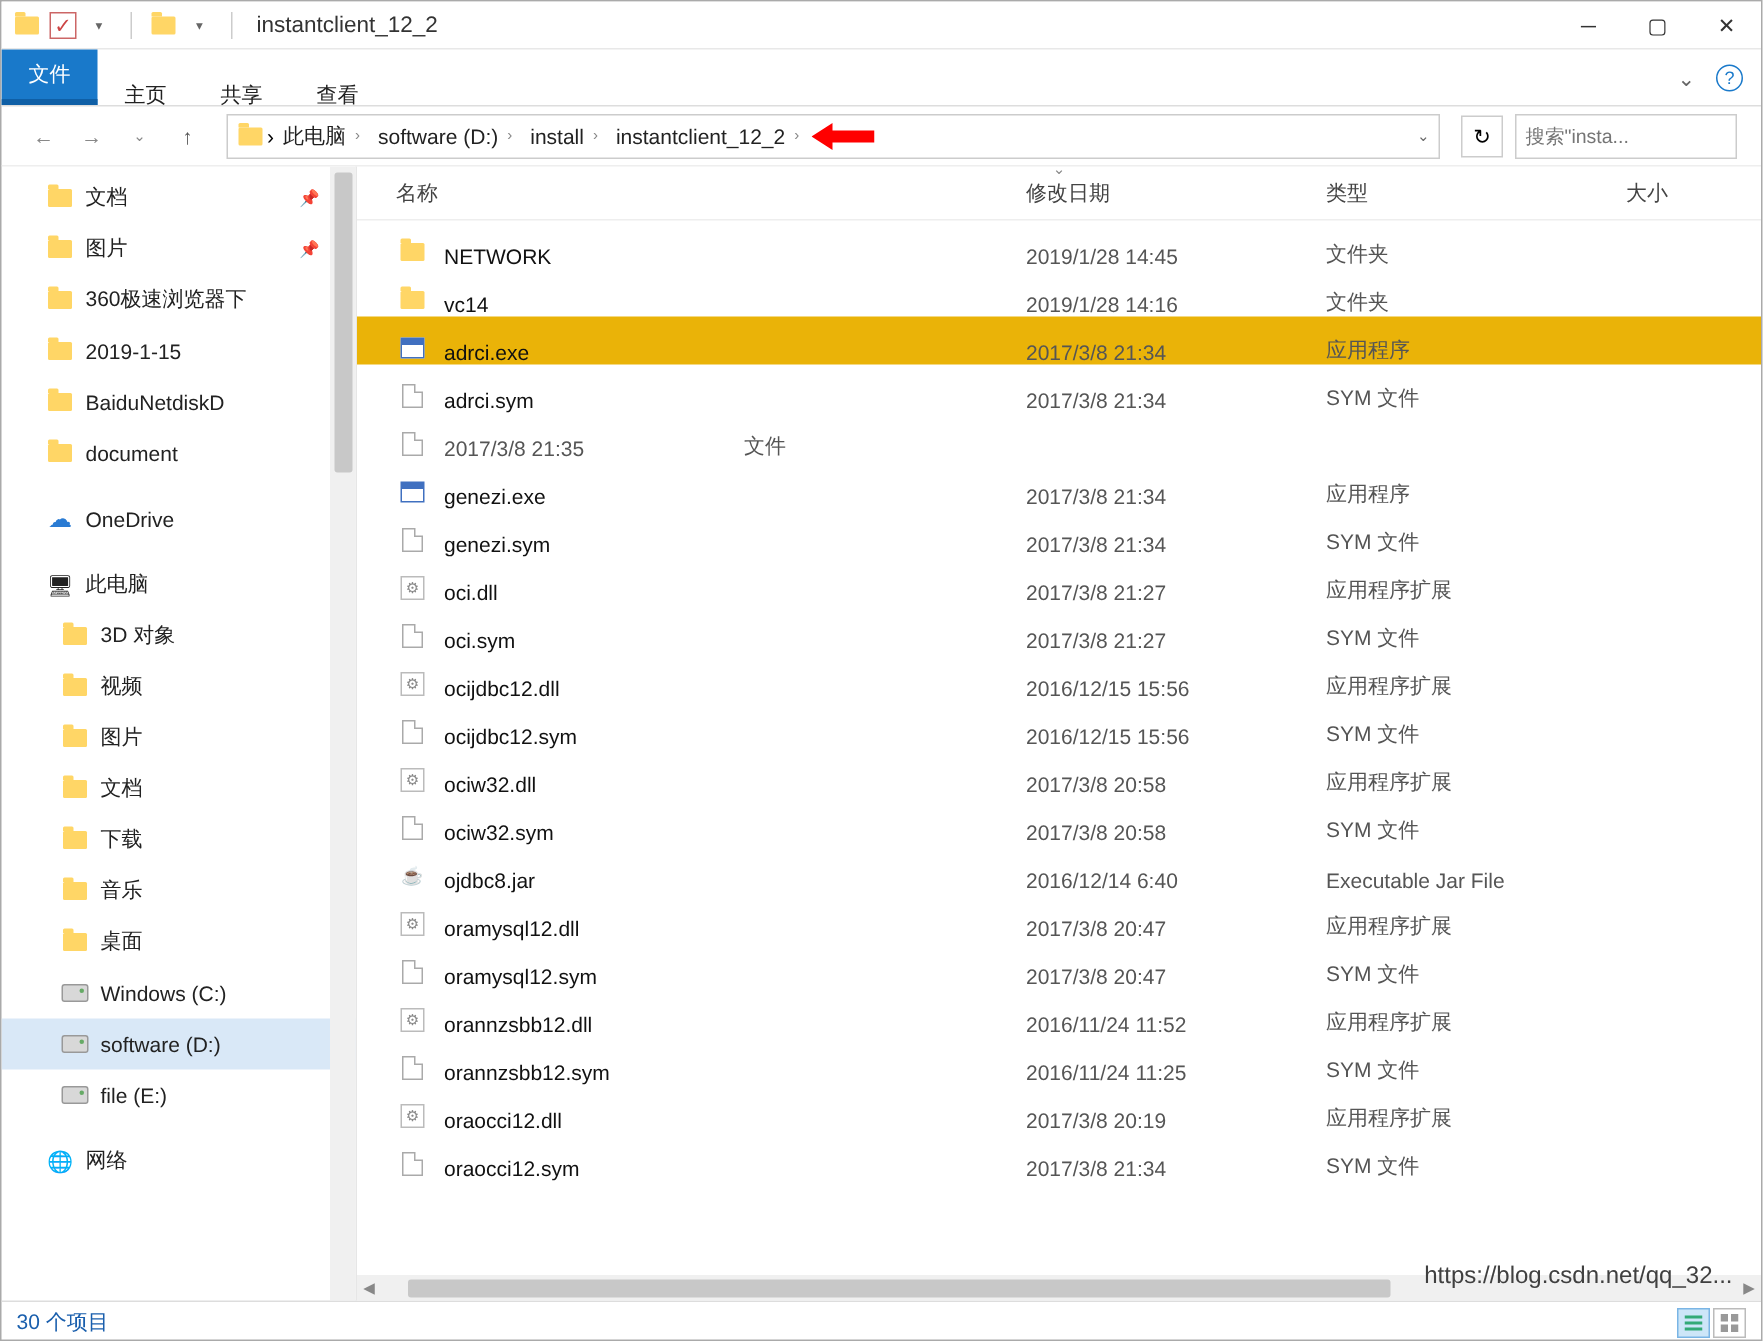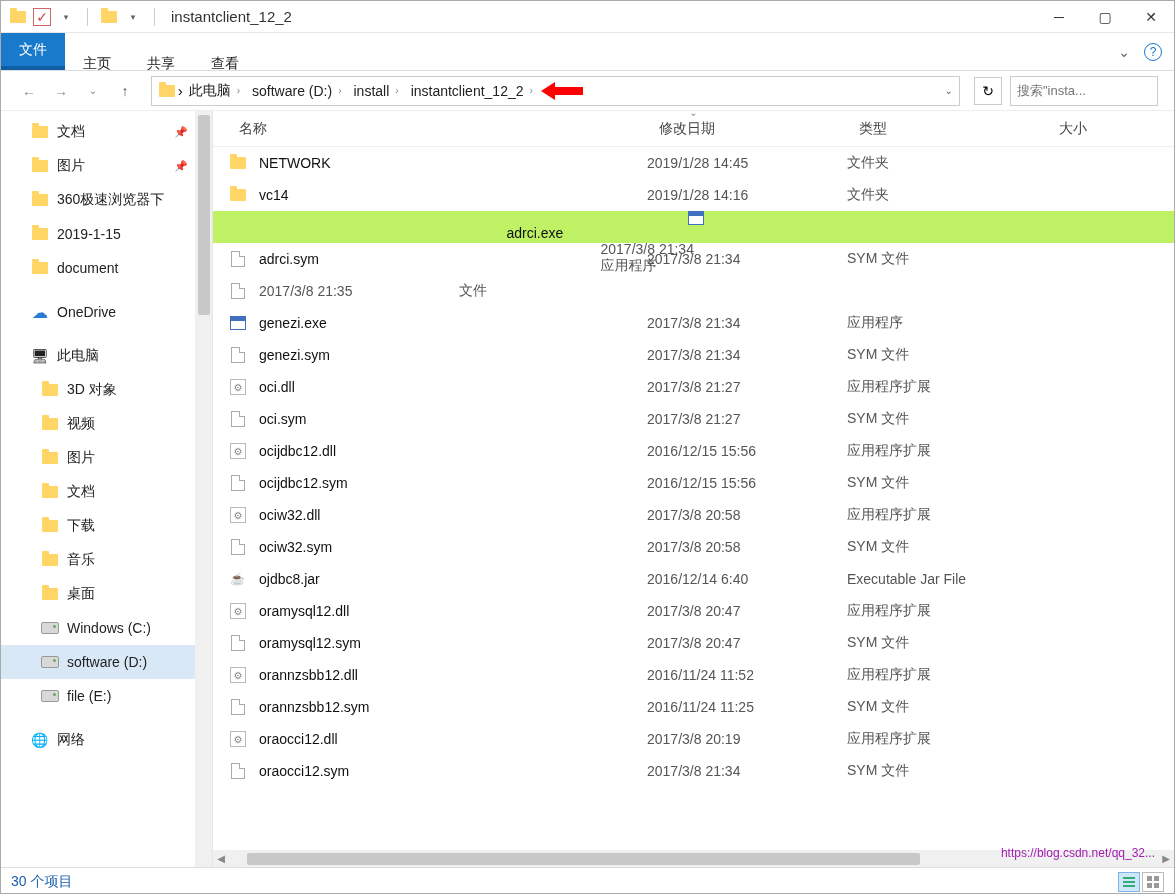--- a/index.html
+++ b/index.html
@@ -20,49 +20,49 @@
 .navbtn { width:24px; height:24px; display:flex; align-items:center; justify-content:center; color:#888;}
 .navbtn.enabled { color:#555; }
 .address { flex:1; height:30px; border:1px solid #ccc; display:flex; align-items:center; padding:0 6px; gap:2px; margin:0 6px;}
 .crumb { display:flex; align-items:center; gap:4px; padding:2px 4px; color:#222;}
 .crumb .chev { color:#888; font-size:10px; padding:0 2px;}
 .addr-tools { display:flex; align-items:center; gap:6px; }
 .refresh-btn { width:28px; height:28px; border:1px solid #ccc; display:flex; align-items:center; justify-content:center;}
 .search { width:148px; height:30px; border:1px solid #ccc; display:flex; align-items:center; padding:0 6px; color:#666;}
 .search input { border:none; outline:none; flex:1; font-size:13px; background:transparent; color:#666;}
 .content { display:flex; height: calc(894px - 32px - 38px - 40px - 28px); }
-.tree { width:212px; border-right:1px solid #e6e6e6; overflow:hidden; position:relative; padding:4px 0;}
+.tree { width:237px; border-right:1px solid #e6e6e6; overflow:hidden; position:relative; padding:4px 0;}
 .tree-scroll { position:absolute; top:0; right:0; width:17px; height:100%; background:#f0f0f0;}
 .tree-thumb { position:absolute; right:2px; top:4px; width:12px; height:200px; background:#c8c8c8; border-radius:2px;}
 .titem { height:34px; display:flex; align-items:center; padding-left:30px; gap:8px; color:#222;}
 .titem.lv2 { padding-left:40px;}
 .titem.sel { background:#d9e8f7;}
 .titem .ticon { width:18px; height:18px; display:inline-flex; align-items:center; justify-content:center;}
 .titem .pin { margin-left:auto; margin-right:24px; color:#888; font-size:11px;}
 .filelist { flex:1; position:relative; display:flex; flex-direction:column;}
 .tick-arrow { position:absolute; top:-4px; left:50%; transform:translateX(-50%); font-size:10px; color:#888;}
 .cols { height:36px; display:flex; align-items:center; border-bottom:1px solid #eee; color:#444; padding-left:26px;}
 .col-name { width:420px;}
 .col-date { width:200px;}
 .col-type { width:200px;}
 .col-size { flex:1; text-align:left; padding-right:30px;}
 .rows { flex:1; overflow:hidden;}
-.row { height:32px; display:flex; align-items:center; padding-left:14px;}
-.row.sel { background:#bef264;flex-direction:column;}
+.row { height:32px; display:flex; align-items:flex-end; padding-left:26px;}
+.row.sel { background:#eab308;}
 .row .ficon { width:22px; height:22px; margin-right:10px; display:inline-flex; align-items:center; justify-content:center;}
 .row .rname { width:388px; color:#111;}
 .row .rdate { width:200px; color:#555;}
 .row .rtype { width:200px; color:#555;}
 .hscroll { height:17px; background:#f0f0f0; display:flex; align-items:center;}
 .hthumb { height:12px; width:70%; background:#c8c8c8; margin-left:18px; border-radius:2px;}
 .status { height:28px; border-top:1px solid #ddd; display:flex; align-items:center; padding:0 10px; color:#1a5fad;}
 .status .viewbtns { margin-left:auto; display:flex; gap:2px;}
 .viewbtn { width:22px; height:20px; border:1px solid #bbb; display:flex; align-items:center; justify-content:center;}
 .viewbtn.active { background:#cde6f8; border-color:#7ab5e5;}
-.watermark { position:absolute; right:20px; bottom:34px; color:#a21caf; font-size:12px;margin-left:15px;}
+.watermark { position:absolute; right:20px; bottom:34px; color:#404040; font-size:16px;margin-left:15px;}
 
 .ico-folder { width:16px; height:12px; background:#ffd666; border-radius:1px; position:relative;}
 .ico-folder::before { content:''; position:absolute; top:-3px; left:0; width:7px; height:3px; background:#ffd666; border-radius:1px 1px 0 0;}
 .ico-file { width:14px; height:16px; border:1px solid #aaa; background:#fff; position:relative;}
 .ico-file::after{ content:''; position:absolute; top:-1px; right:-1px; width:5px; height:5px; background:#fff; border-left:1px solid #aaa; border-bottom:1px solid #aaa;}
 .ico-exe { width:16px; height:14px; border:1px solid #4070c0; background:#fff;}
 .ico-exe::before{content:''; display:block; height:4px; background:#4070c0;}
 .ico-dll { width:16px; height:16px; border:1px solid #bbb; background:#fff; display:flex; align-items:center; justify-content:center;}
 .ico-dll::after{content:'⚙'; font-size:10px; color:#888;}
 .ico-jar { width:16px; height:16px; display:flex; align-items:center; justify-content:center;}
@@ -177,20 +177,26 @@
       <div class="titem">
         <span class="ticon">
           <span class="ico-folder"></span>
         </span>
         <span>2019-1-15</span>
       </div>
       <div class="titem">
         <span class="ticon">
           <span class="ico-folder"></span>
         </span>
+        <span>BaiduNetdiskD</span>
+      </div>
+      <div class="titem">
+        <span class="ticon">
+          <span class="ico-folder"></span>
+        </span>
         <span>document</span>
       </div>
       <div style="height: 10px;"></div>
       <div class="titem">
         <span class="ticon">
           <span class="ico-cloud"></span>
         </span>
         <span>OneDrive</span>
       </div>
       <div style="height: 10px;"></div>

